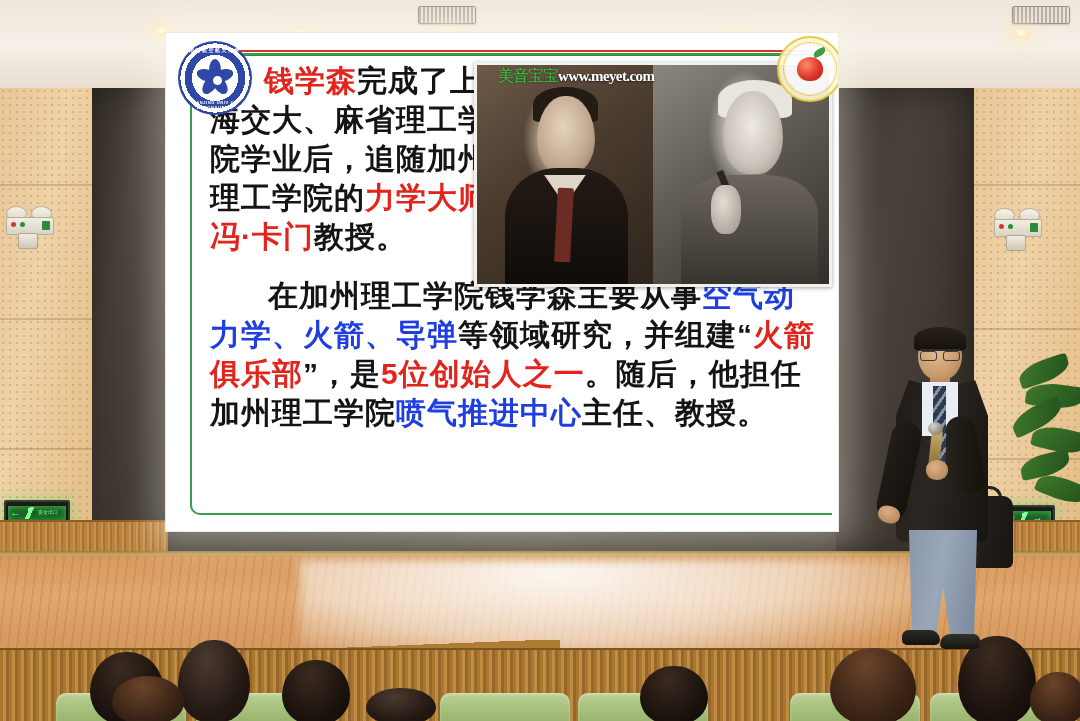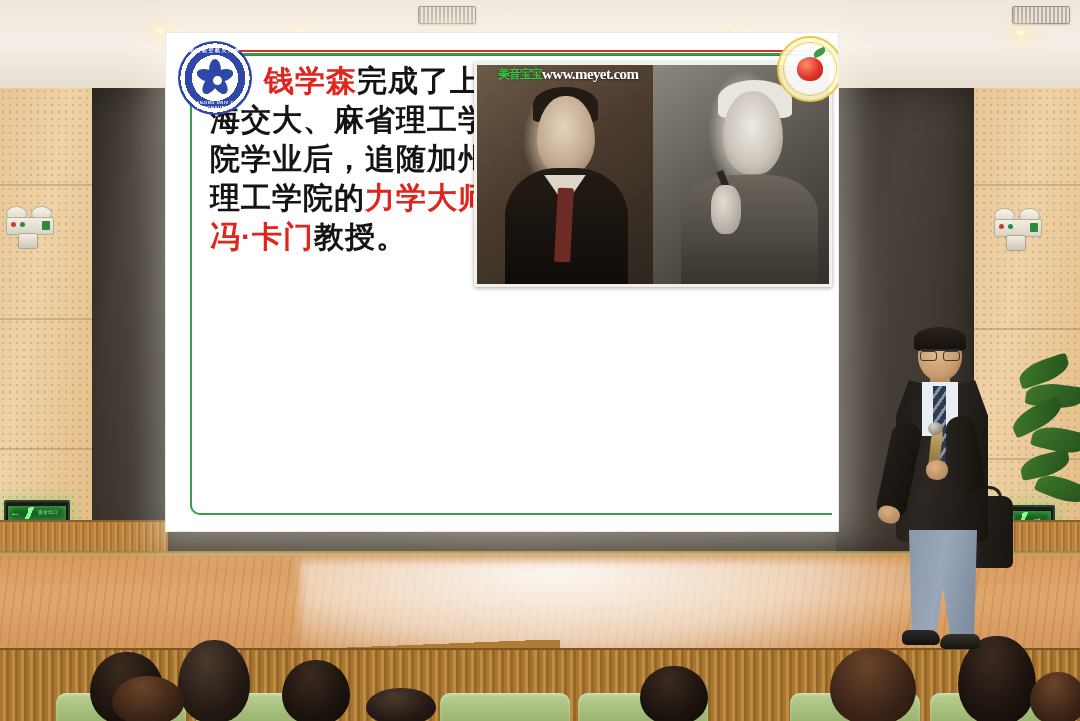--- a/index.html
+++ b/index.html
@@ -230,21 +230,21 @@
   .body2{position:absolute;left:16%;top:50%;width:78%;height:50%;border-radius:36% 36% 0 0;
       background:linear-gradient(#6b655c,#38342e);}
   .hand2{position:absolute;left:33%;top:55%;width:17%;height:22%;border-radius:42%;
       background:radial-gradient(ellipse at 40% 35%,#e3ddd3,#9a938a);}
   .pipe2{position:absolute;left:39%;top:48%;width:4%;height:14%;background:#2b2621;transform:rotate(-22deg);}
 
   .wm{
     position:absolute;left:332px;top:33px;z-index:6;
     display:flex;align-items:center;white-space:nowrap;
   }
-  .wm-cn{font-size:12px;color:#35c93f;font-weight:bold;letter-spacing:-1px;
+  .wm-cn{font-size:16px;color:#35c93f;font-weight:normal;letter-spacing:-1px;
          text-shadow:0 0 2px rgba(0,0,0,.55);}
   .wm-url{font-size:15px;color:#ffffff;font-weight:bold;letter-spacing:-.6px;
           font-family:"Liberation Serif",serif;text-shadow:0 1px 2px rgba(0,0,0,.6);}
   .apple-logo{
     position:absolute;left:611px;top:3px;width:62px;height:62px;border-radius:50%;z-index:6;
     background:radial-gradient(circle at 50% 50%,rgba(255,255,255,.94) 0 56%,rgba(255,248,205,.9) 56% 100%);
     border:2px solid #e6c84a;
     display:flex;align-items:center;justify-content:center;
   }
   .apple-body{width:26px;height:24px;border-radius:50% 50% 46% 46%;
@@ -440,20 +440,23 @@
       <div class="apple-logo">
         <span class="apple-ring"></span>
         <span class="apple-body"></span>
         <span class="apple-leaf"></span>
       </div>
 
       <div class="slide-text">
         <p class="para p1">
           <span class="r">钱学森</span><span>完成了上海交大、麻省理工学院学业后，追随加州理工学院的</span><span class="r">力学大师冯·卡门</span><span>教授。</span>
         </p>
+        <p class="para p2">
+          <span>在加州理工学院钱学森主要从事</span><span class="b">空气动力学、火箭、导弹</span><span>等领域研究，并组建“</span><span class="r">火箭俱乐部</span><span>”，是</span><span class="r">5位创始人之一</span><span>。随后，他担任加州理工学院</span><span class="b">喷气推进中心</span><span>主任、教授。</span>
+        </p>
       </div>
 
     </div>
   </div>
 
   <div class="bag-handle"></div>
   <div class="bag"></div>
 
   <div class="presenter">
     <span class="pr-jacket"></span>

